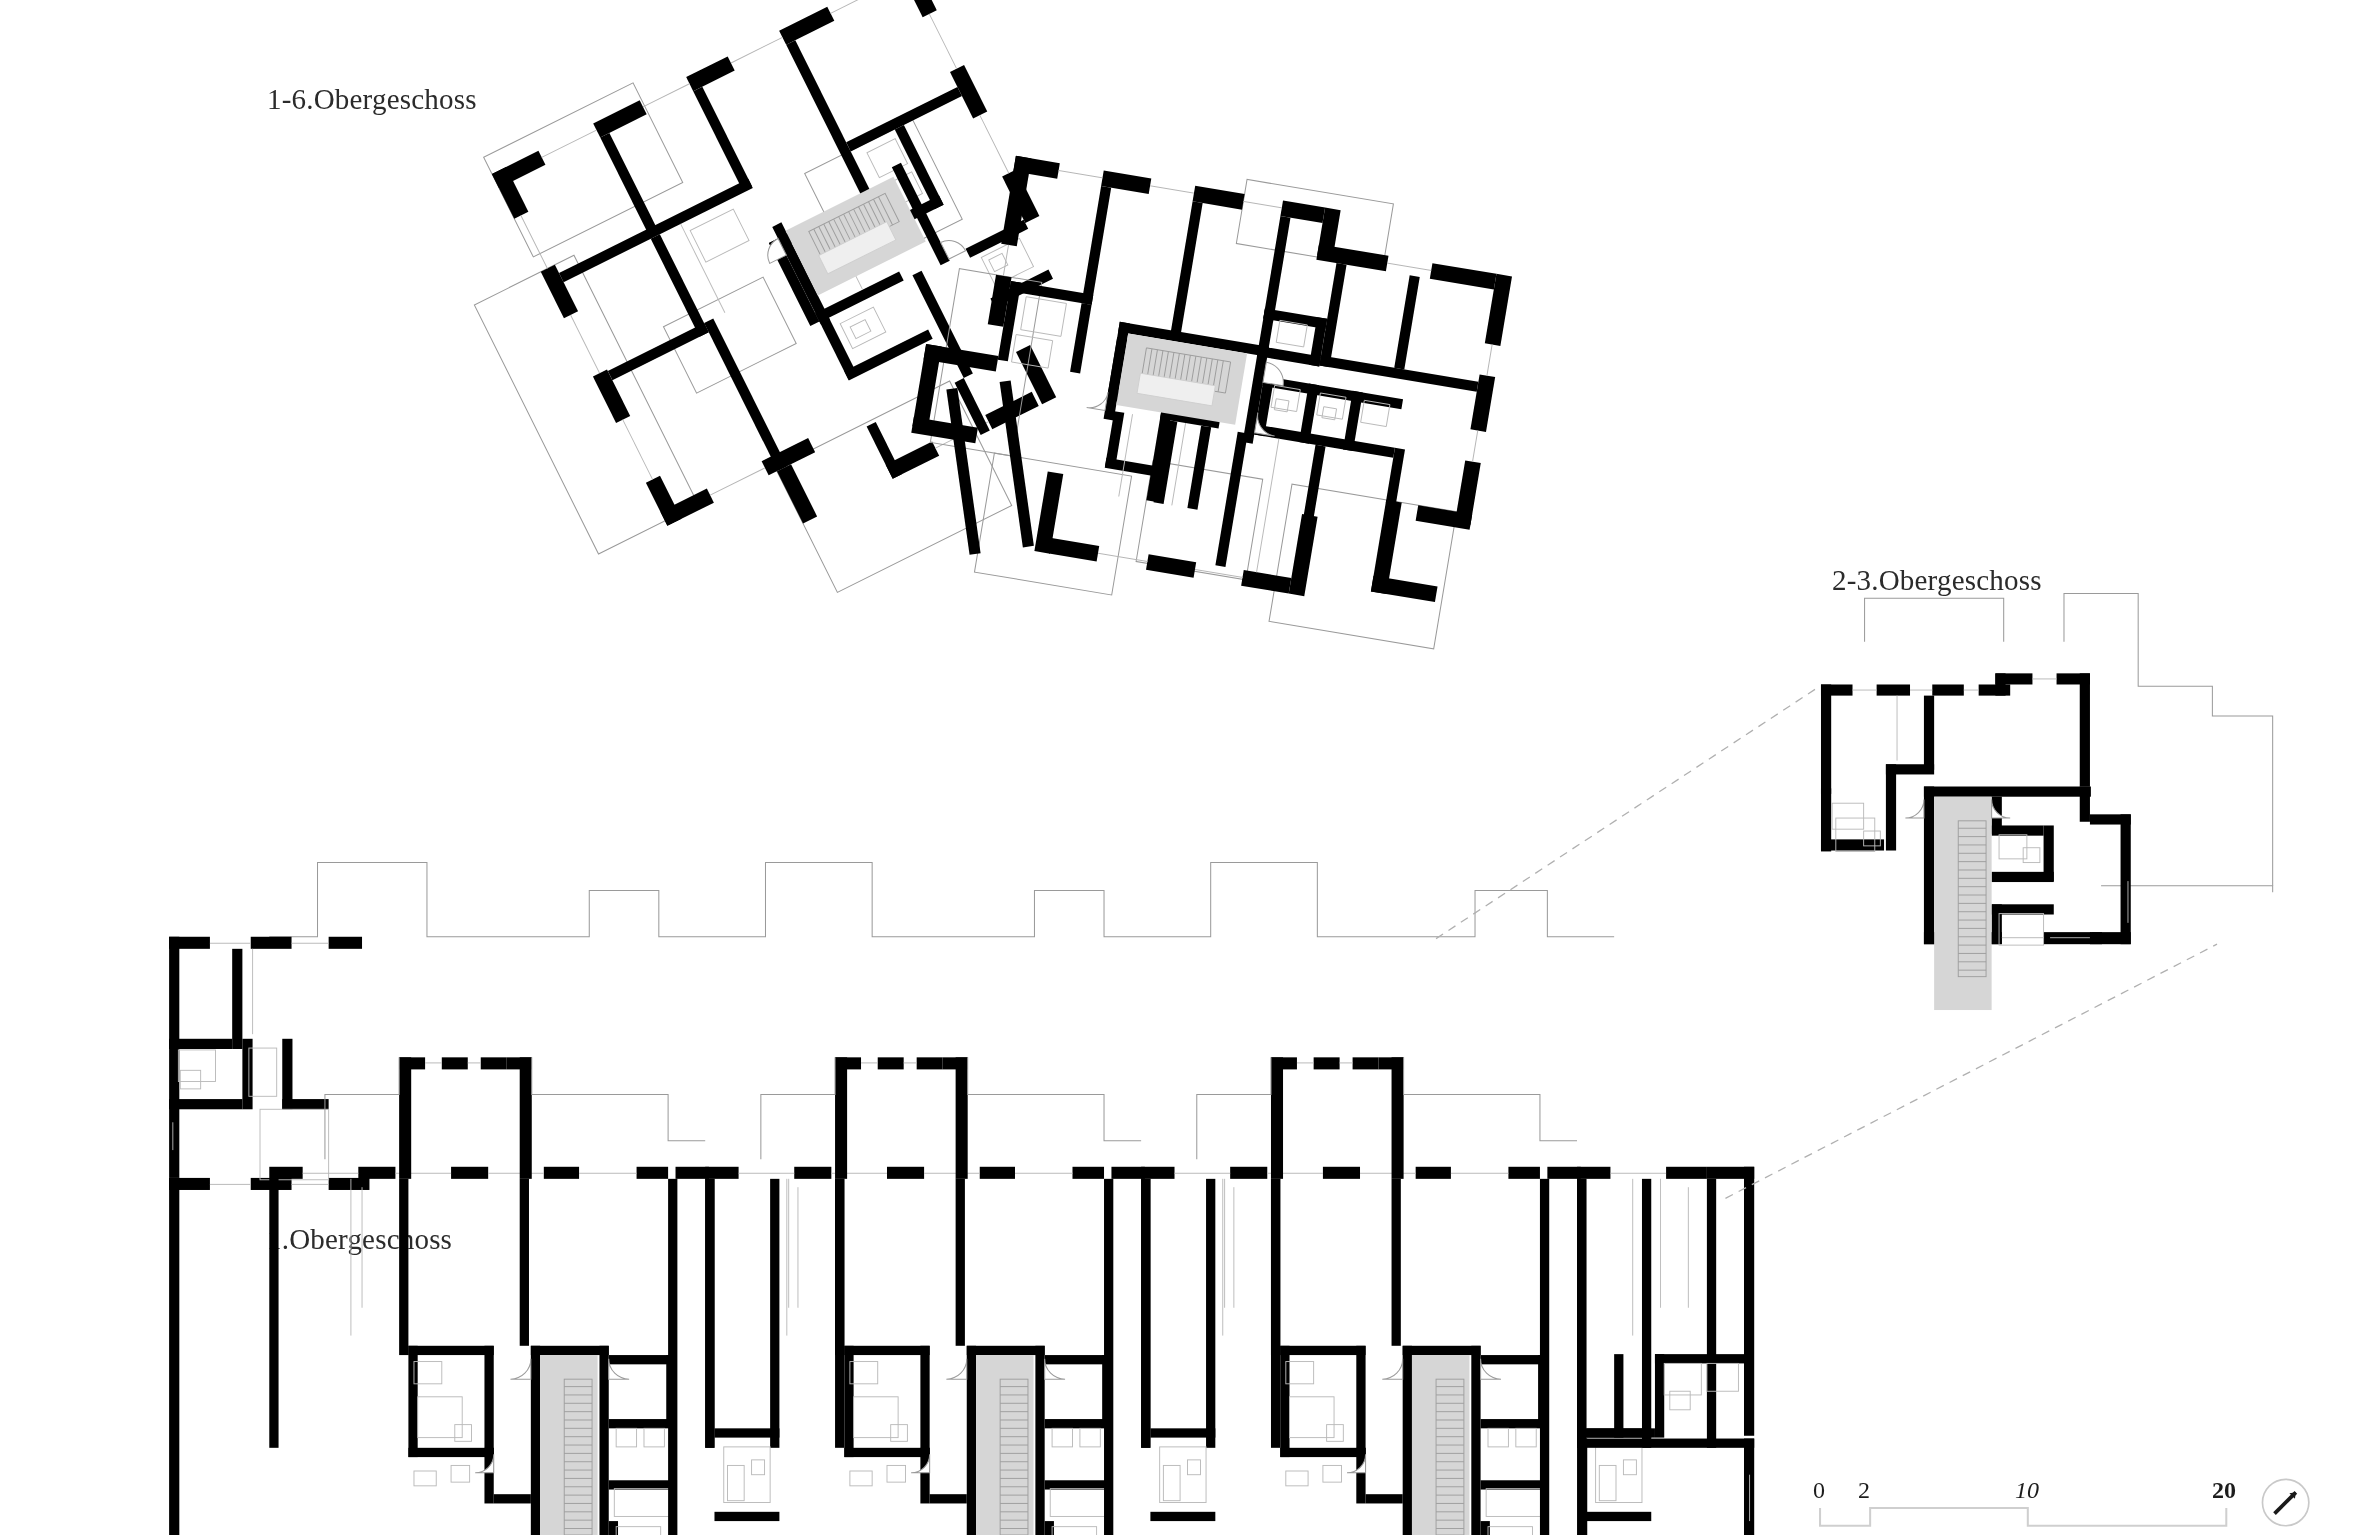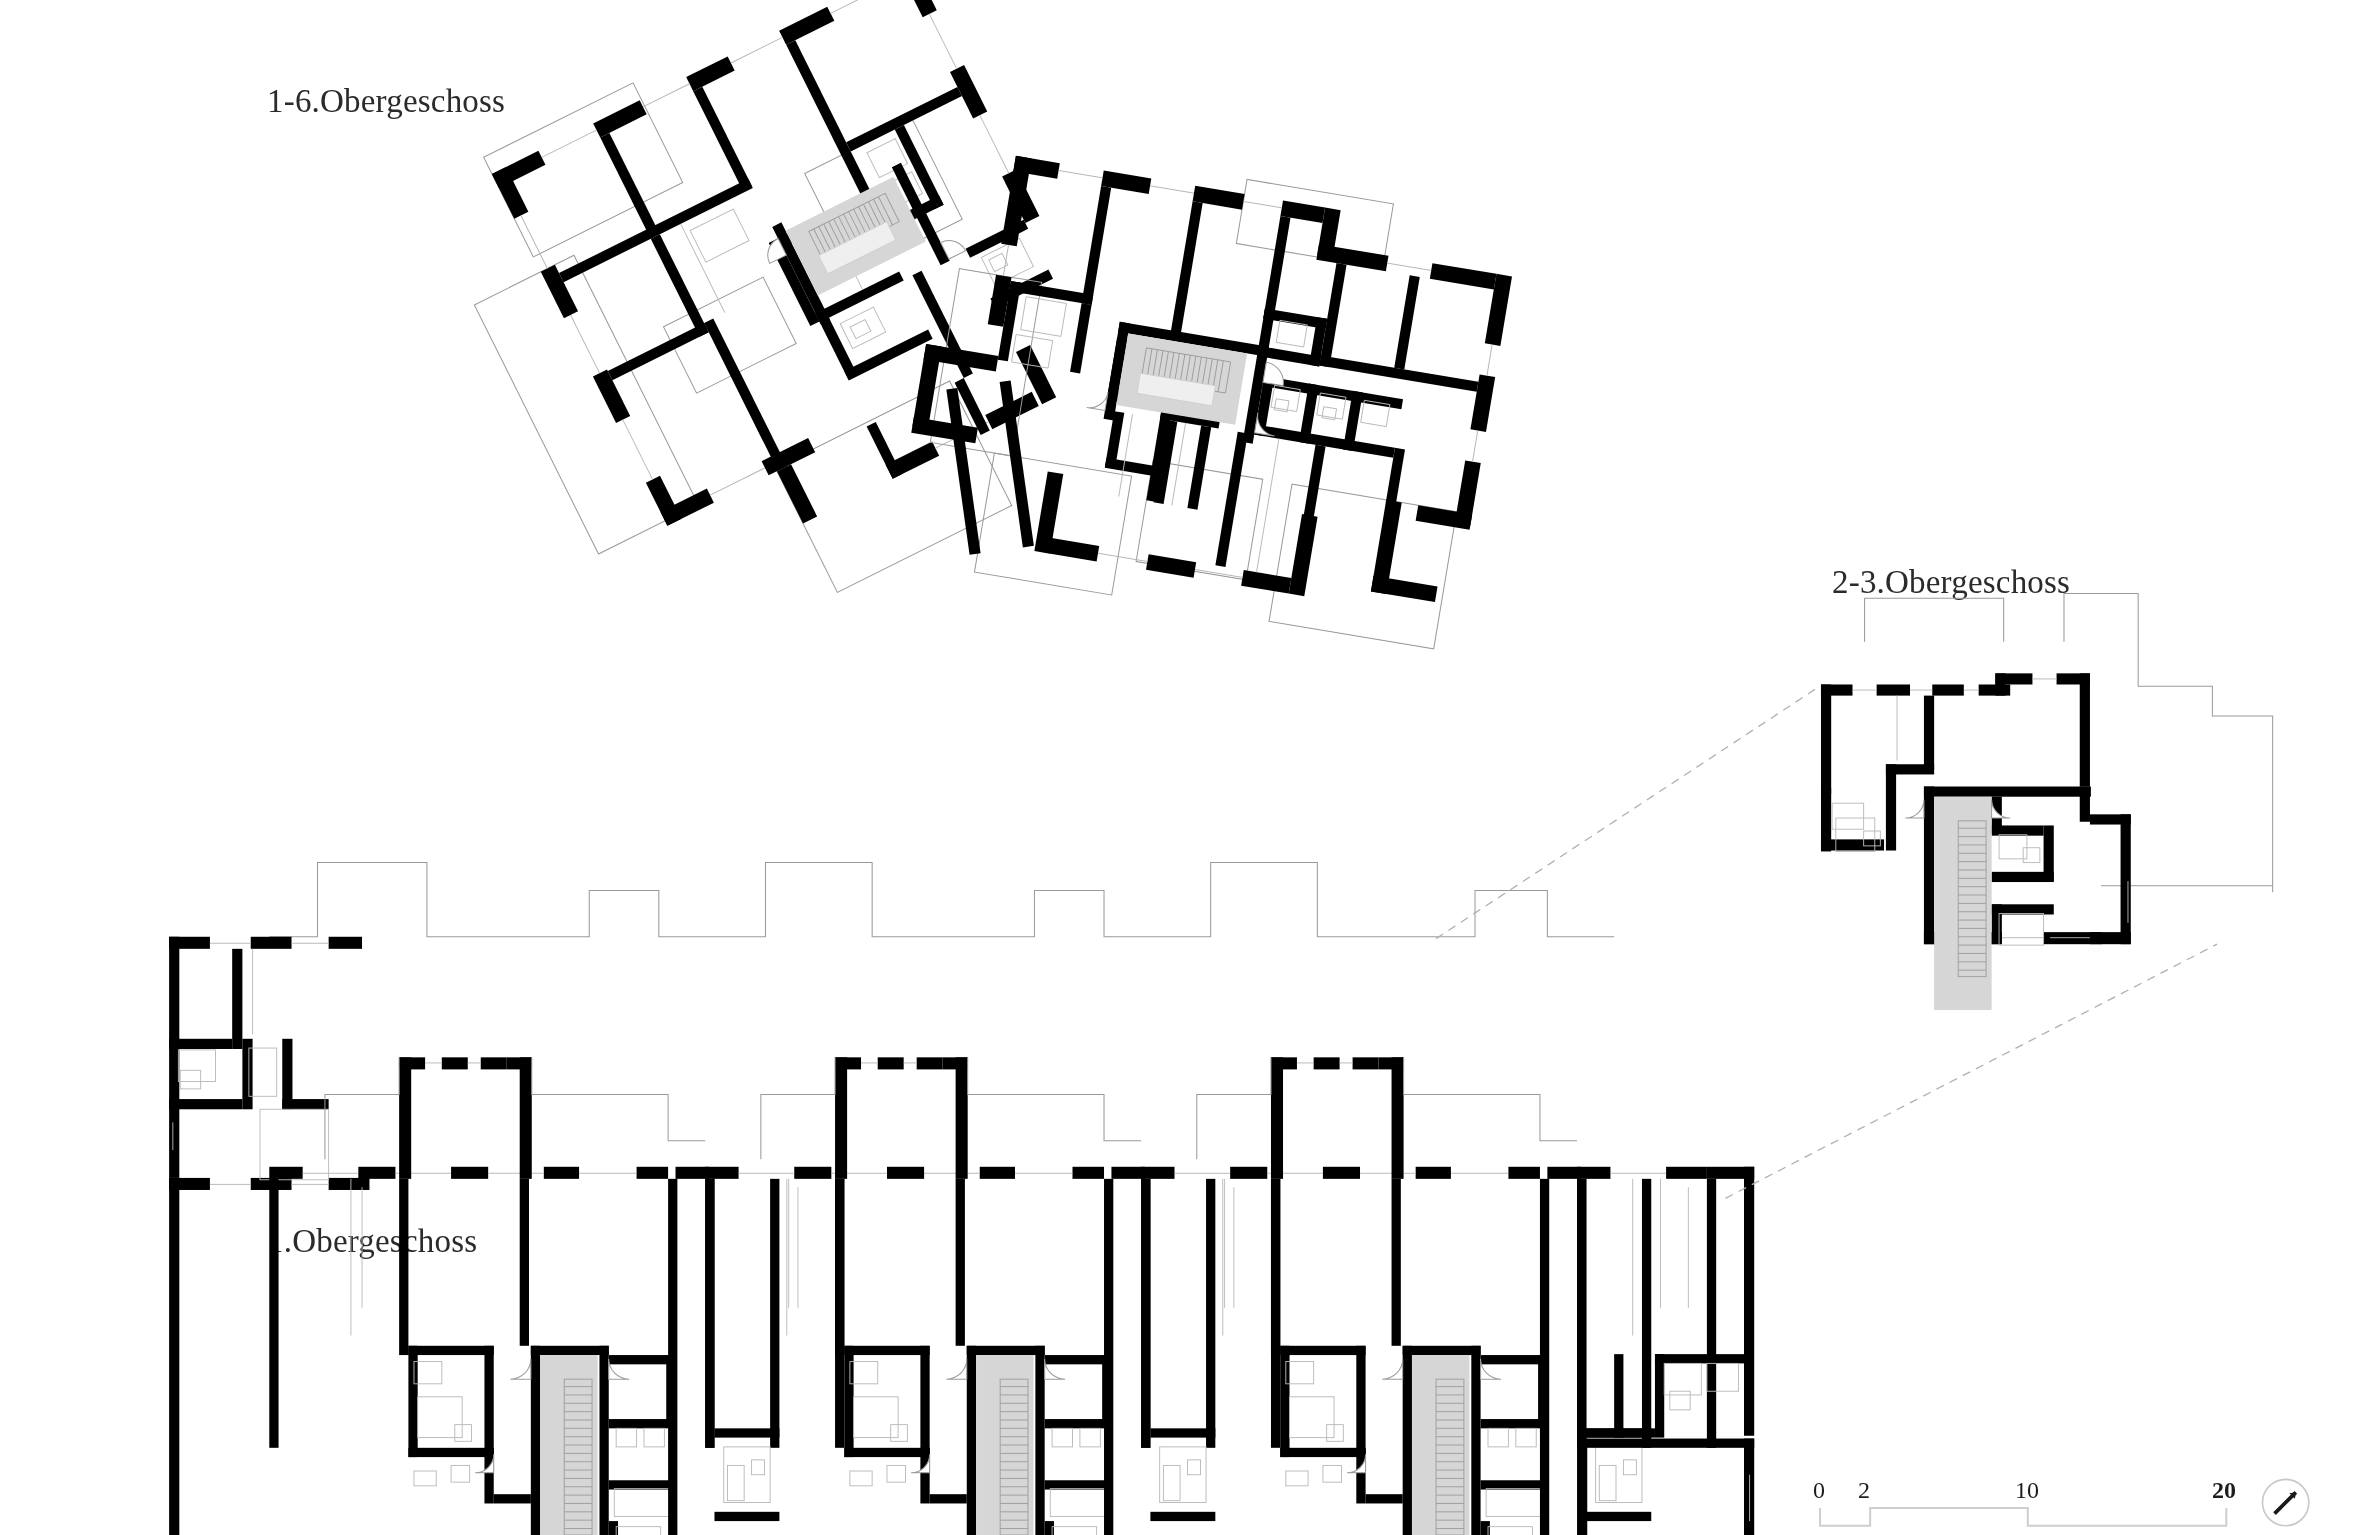--- a/index.html
+++ b/index.html
@@ -8,21 +8,21 @@
     width:2375px;height:1535px;position:relative;overflow:hidden;
     font-family:"Liberation Serif","DejaVu Serif",serif;
     background:#ffffff;
   }
   .sheet{position:absolute;inset:0;background:#fff;}
 
   
   .plan-title{
     position:absolute;
     font-family:"Liberation Serif","DejaVu Serif",serif;
-    font-size:33px;
+    font-size:29px;
     color:#2b2b2b;
     letter-spacing:0.2px;
     white-space:nowrap;
     font-weight:400;
   }
   #title-upper{left:267px;top:83px;}
   #title-detail{left:1832px;top:564px;}
   #title-first{left:267px;top:1223px;}
 
   
@@ -42,21 +42,21 @@
   .needle{stroke:#1a1a1a;stroke-width:4;stroke-linecap:butt;}
 
   
   .scale-num{
     position:absolute;
     font-family:"Liberation Serif","DejaVu Serif",serif;
     font-size:24px;color:#1d1d1d;
   }
   #sn0{left:1813px;top:1477px;}
   #sn2{left:1858px;top:1477px;}
-  #sn10{left:2015px;top:1477px;}
+  #sn10{left:2015px;top:1477px;font-style:italic;}
   #sn20{left:2212px;top:1477px;font-weight:bold;}
 </style>
 </head>
 <body>
 
 <div class="sheet">
 
   <div class="plan-title" id="title-upper">1-6.Obergeschoss</div>
 
   <div class="plan-title" id="title-detail">2-3.Obergeschoss</div>

